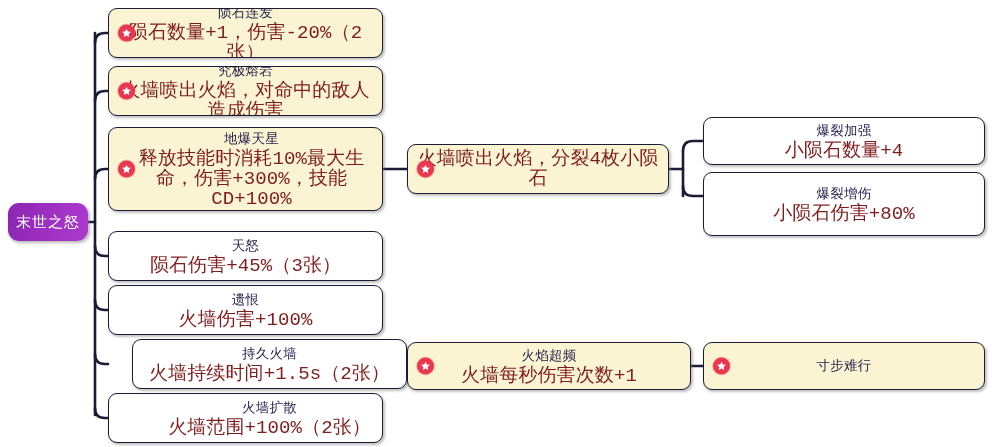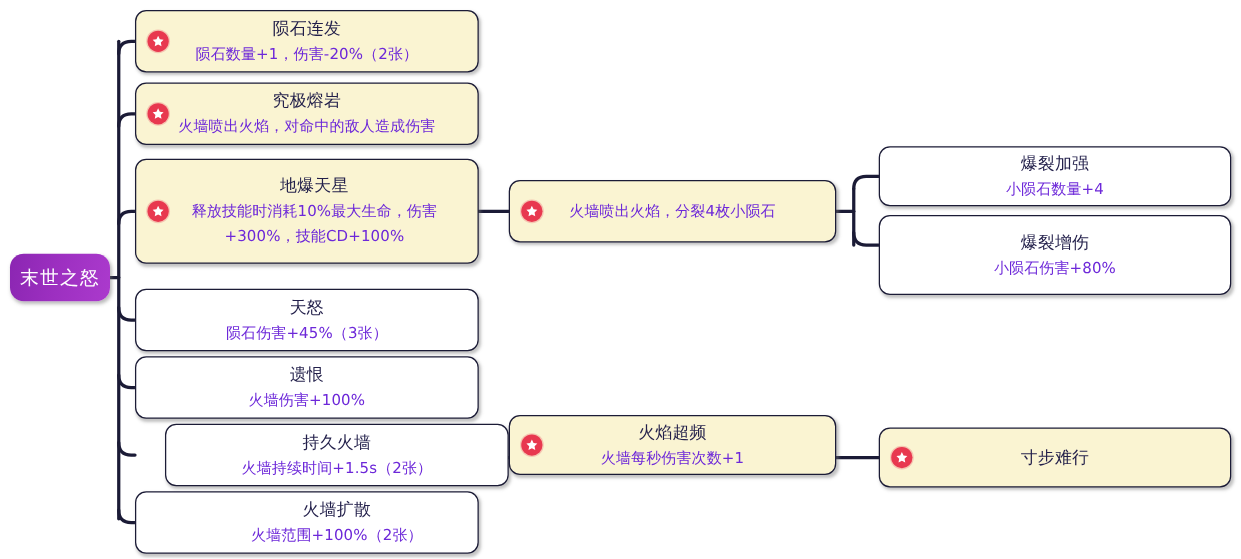--- a/index.html
+++ b/index.html
@@ -31,37 +31,38 @@
     position: absolute;
     box-sizing: border-box;
     border-radius: 9px;
     border: 1.3px solid #1b1b36;
     display: flex;
     align-items: center;
     justify-content: center;
     text-align: center;
     box-shadow: 1.5px 2px 2.5px rgba(120,120,120,0.45);
     overflow: hidden;
+    font-family: Liberation Mono, monospace;
   }
   .node .body {
     width: 100%;
     padding: 0 8px 0 8px;
     box-sizing: border-box;
   }
   .node-title {
     font-size: 13.5px;
     line-height: 19px;
     color: #221f4a;
     letter-spacing: 0.2px;
     white-space: nowrap;
   }
   .node-desc {
-    font-size: 12px;
+    font-size: 19px;
     line-height: 20px;
-    color: #6d28d9;
+    color: #7f1d1d;
     letter-spacing: 0.1px;
   }
   .node.plain {
     background: #ffffff;
   }
   .node.starred {
     background: #faf4d2;
   }
   .star-badge {
     position: absolute;
@@ -214,21 +215,21 @@
     </div>
   </div>
 
   <div class="node plain" style="left:703px; top:172px; width:282px; height:64px;">
     <div class="body">
       <div class="node-title">爆裂增伤</div>
       <div class="node-desc">小陨石伤害+80%</div>
     </div>
   </div>
 
-  <div class="node starred" style="left:407px; top:332px; width:262px; height:48px;justify-content:flex-end;">
+  <div class="node starred" style="left:407px; top:342px; width:284px; height:48px;justify-content:flex-end;">
     <span class="star-badge">
       <svg width="11" height="11" viewBox="0 0 24 24">
           <path fill="#ffffff" d="M12 2.5l2.9 6.1 6.6.9-4.8 4.6 1.2 6.6-5.9-3.2-5.9 3.2 1.2-6.6L2.5 9.5l6.6-.9z"></path>
         </svg>
     </span>
     <div class="body">
       <div class="node-title">火焰超频</div>
       <div class="node-desc">火墙每秒伤害次数+1</div>
     </div>
   </div>

